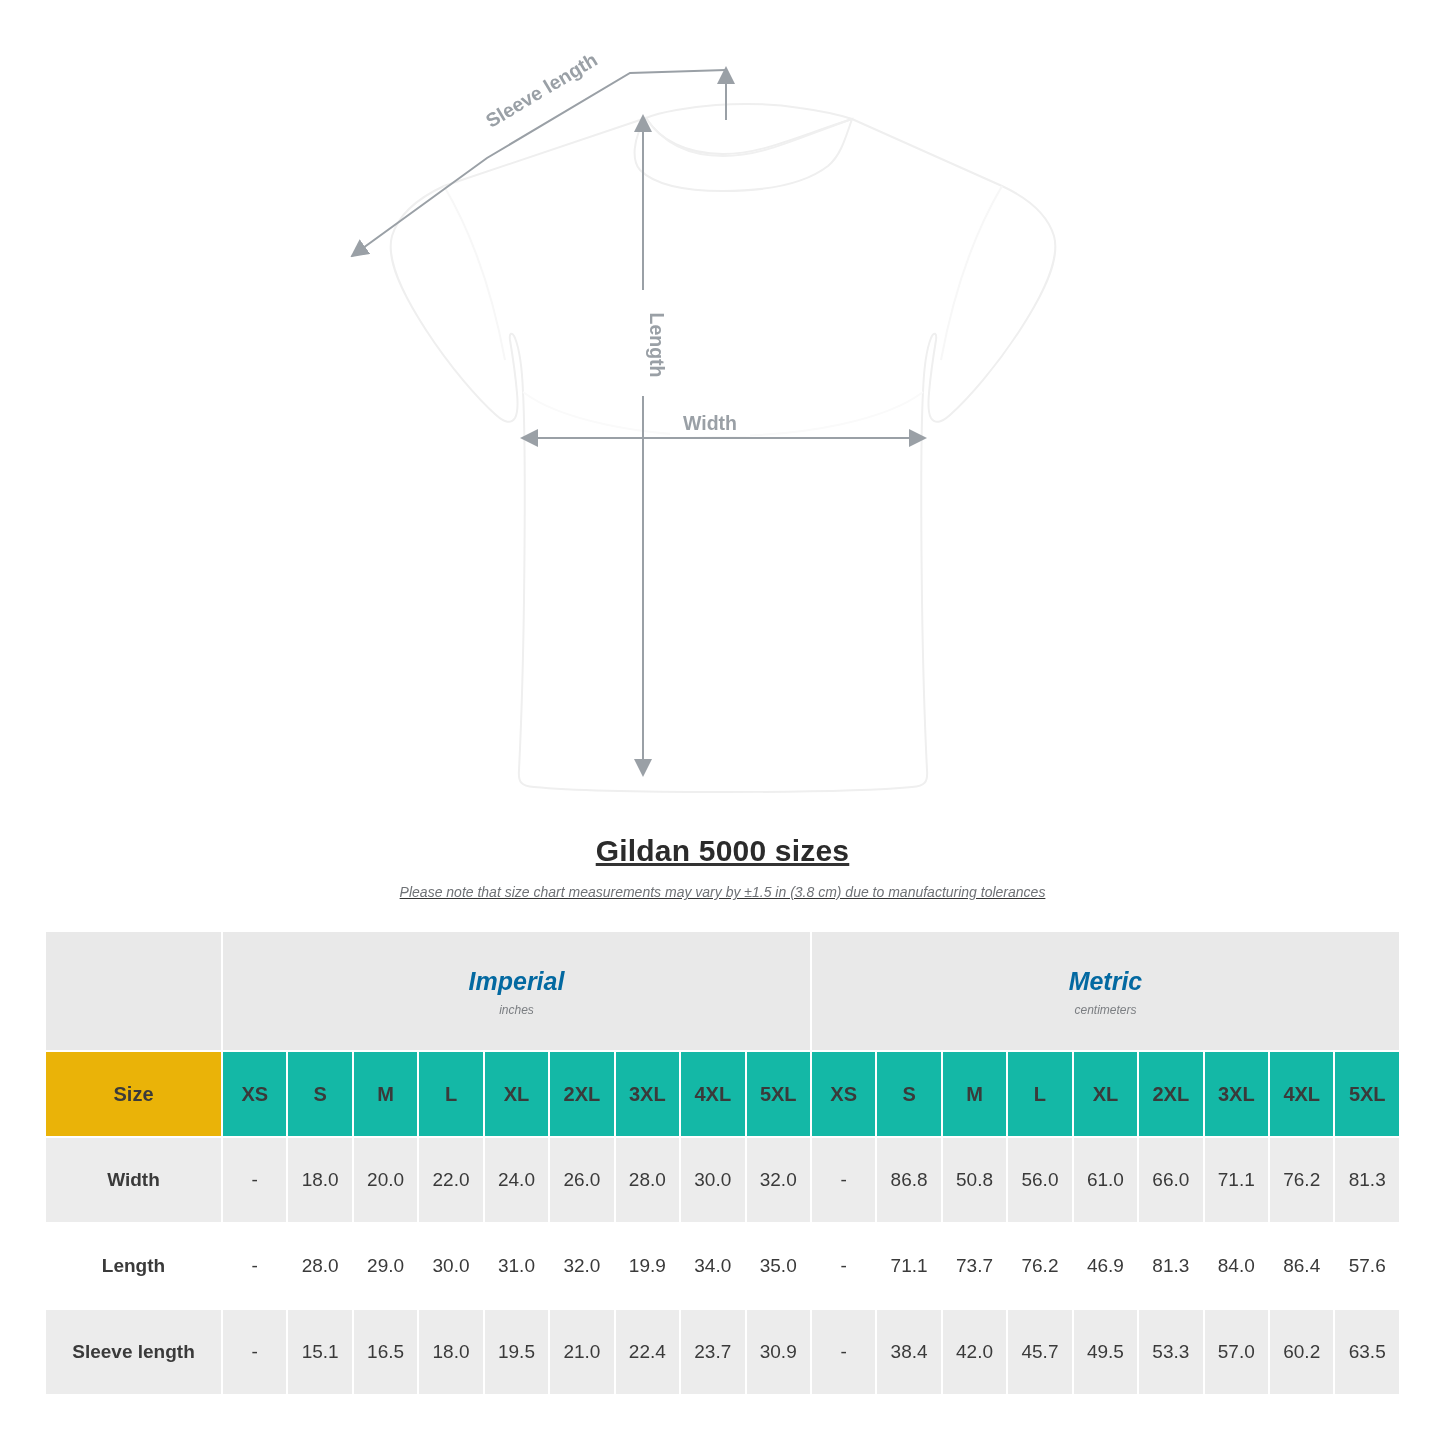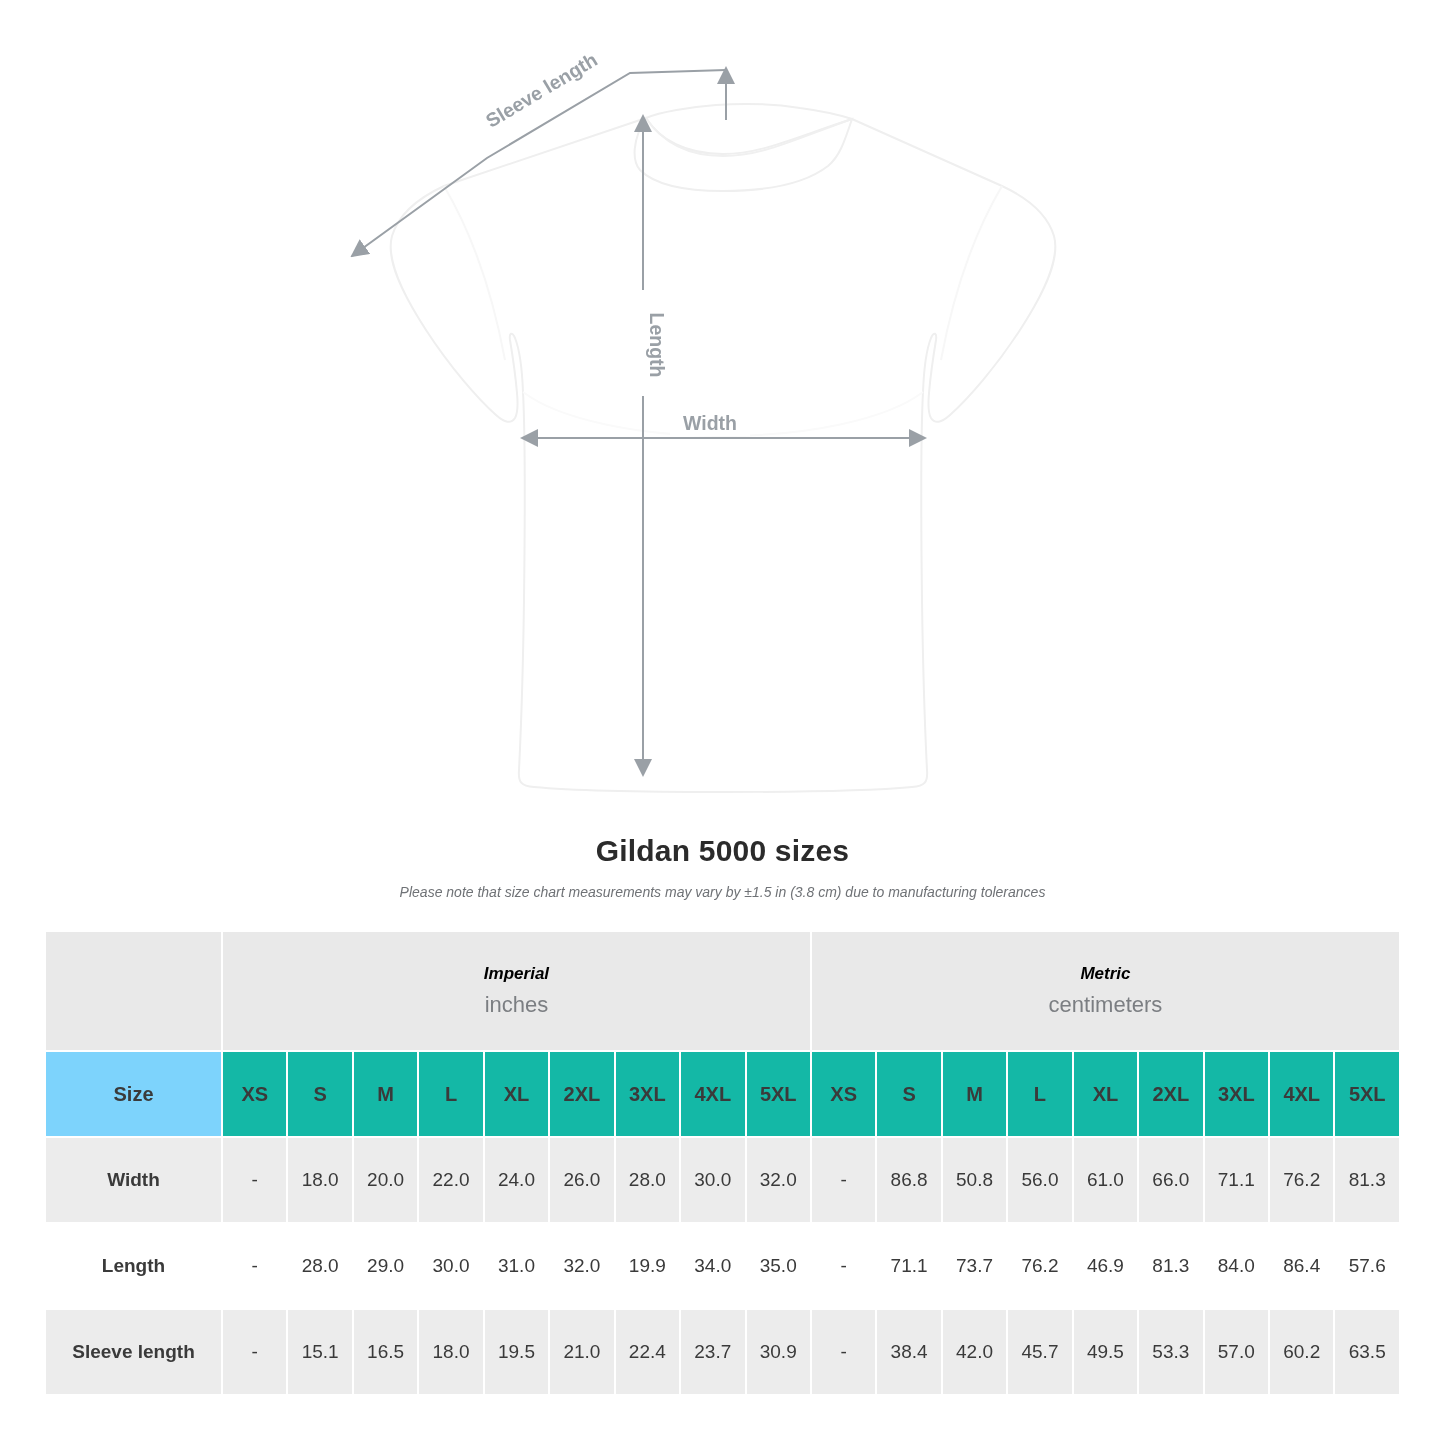--- a/index.html
+++ b/index.html
@@ -28,20 +28,21 @@
     height: 830px;
   }
   .diagram svg {
     display: block;
   }
 
   
   .title-block {
     text-align: center;
     margin-top: 4px;
+    text-decoration: underline;
   }
   .chart-title {
     font-size: 30px;
     font-weight: bold;
     color: #2b2b2b;
     letter-spacing: 0.2px;
   }
   .chart-note {
     font-size: 14px;
     font-style: italic;
@@ -65,38 +66,39 @@
     vertical-align: middle;
     font-size: 19px;
     color: #3a3a3a;
     padding: 0;
   }
   .unit-head {
     background: #e9e9e9;
     height: 118px;
   }
   .unit-name {
-    font-size: 17px;
+    font-size: 25px;
     font-style: italic;
     font-weight: bold;
-    color: #000000;
+    color: #0369a1;
     line-height: 1.2;
   }
   .unit-sub {
-    font-size: 22px;
+    font-size: 12px;
+    font-style: italic;
     color: #7b7e82;
     margin-top: 7px;
   }
   .row-head {
     font-weight: bold;
     font-size: 19.5px;
     color: #2f2f2f;
   }
   tr.r-size td { height: 84px; background: #14b8a6; font-weight: bold; font-size: 20px;}
-  tr.r-size td.row-head { background: #7dd3fc; }
+  tr.r-size td.row-head { background: #eab308; }
   tr.r-width td { height: 84px; background: #ececec; }
   tr.r-length td { height: 84px; background: #ffffff; }
   tr.r-sleeve td { height: 84px; background: #ececec; }
   td.first-col { width: 175px; }
   td.val { width: 65px; }
   .sz { font-weight: bold; }
 </style>
 </head>
 <body>
 

